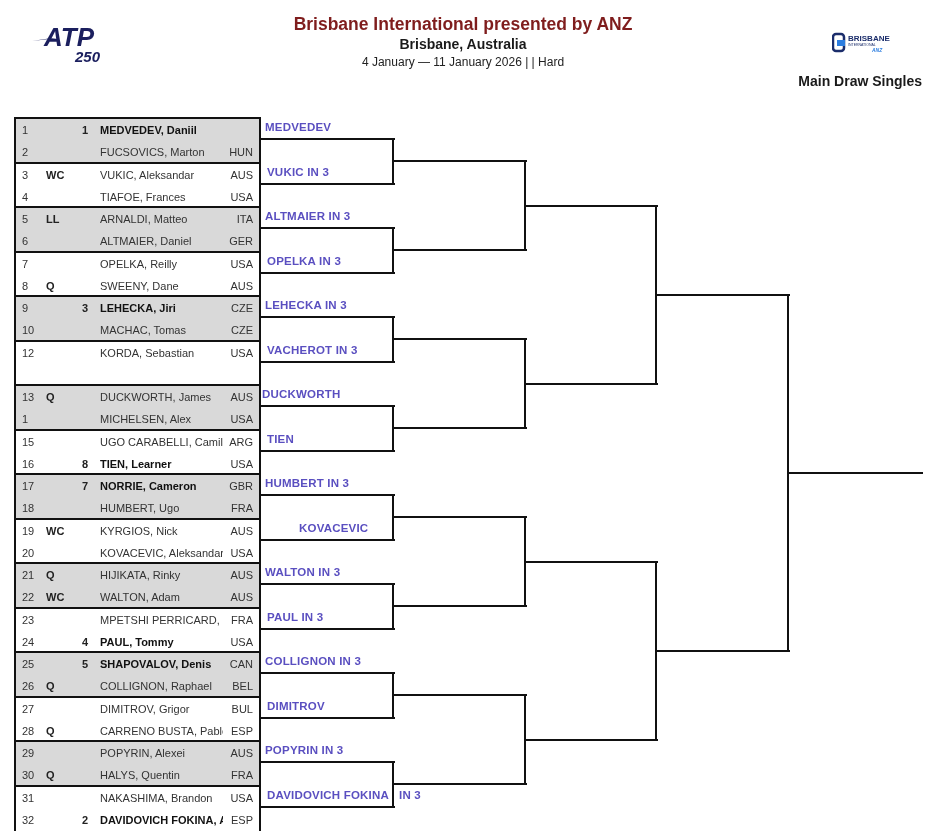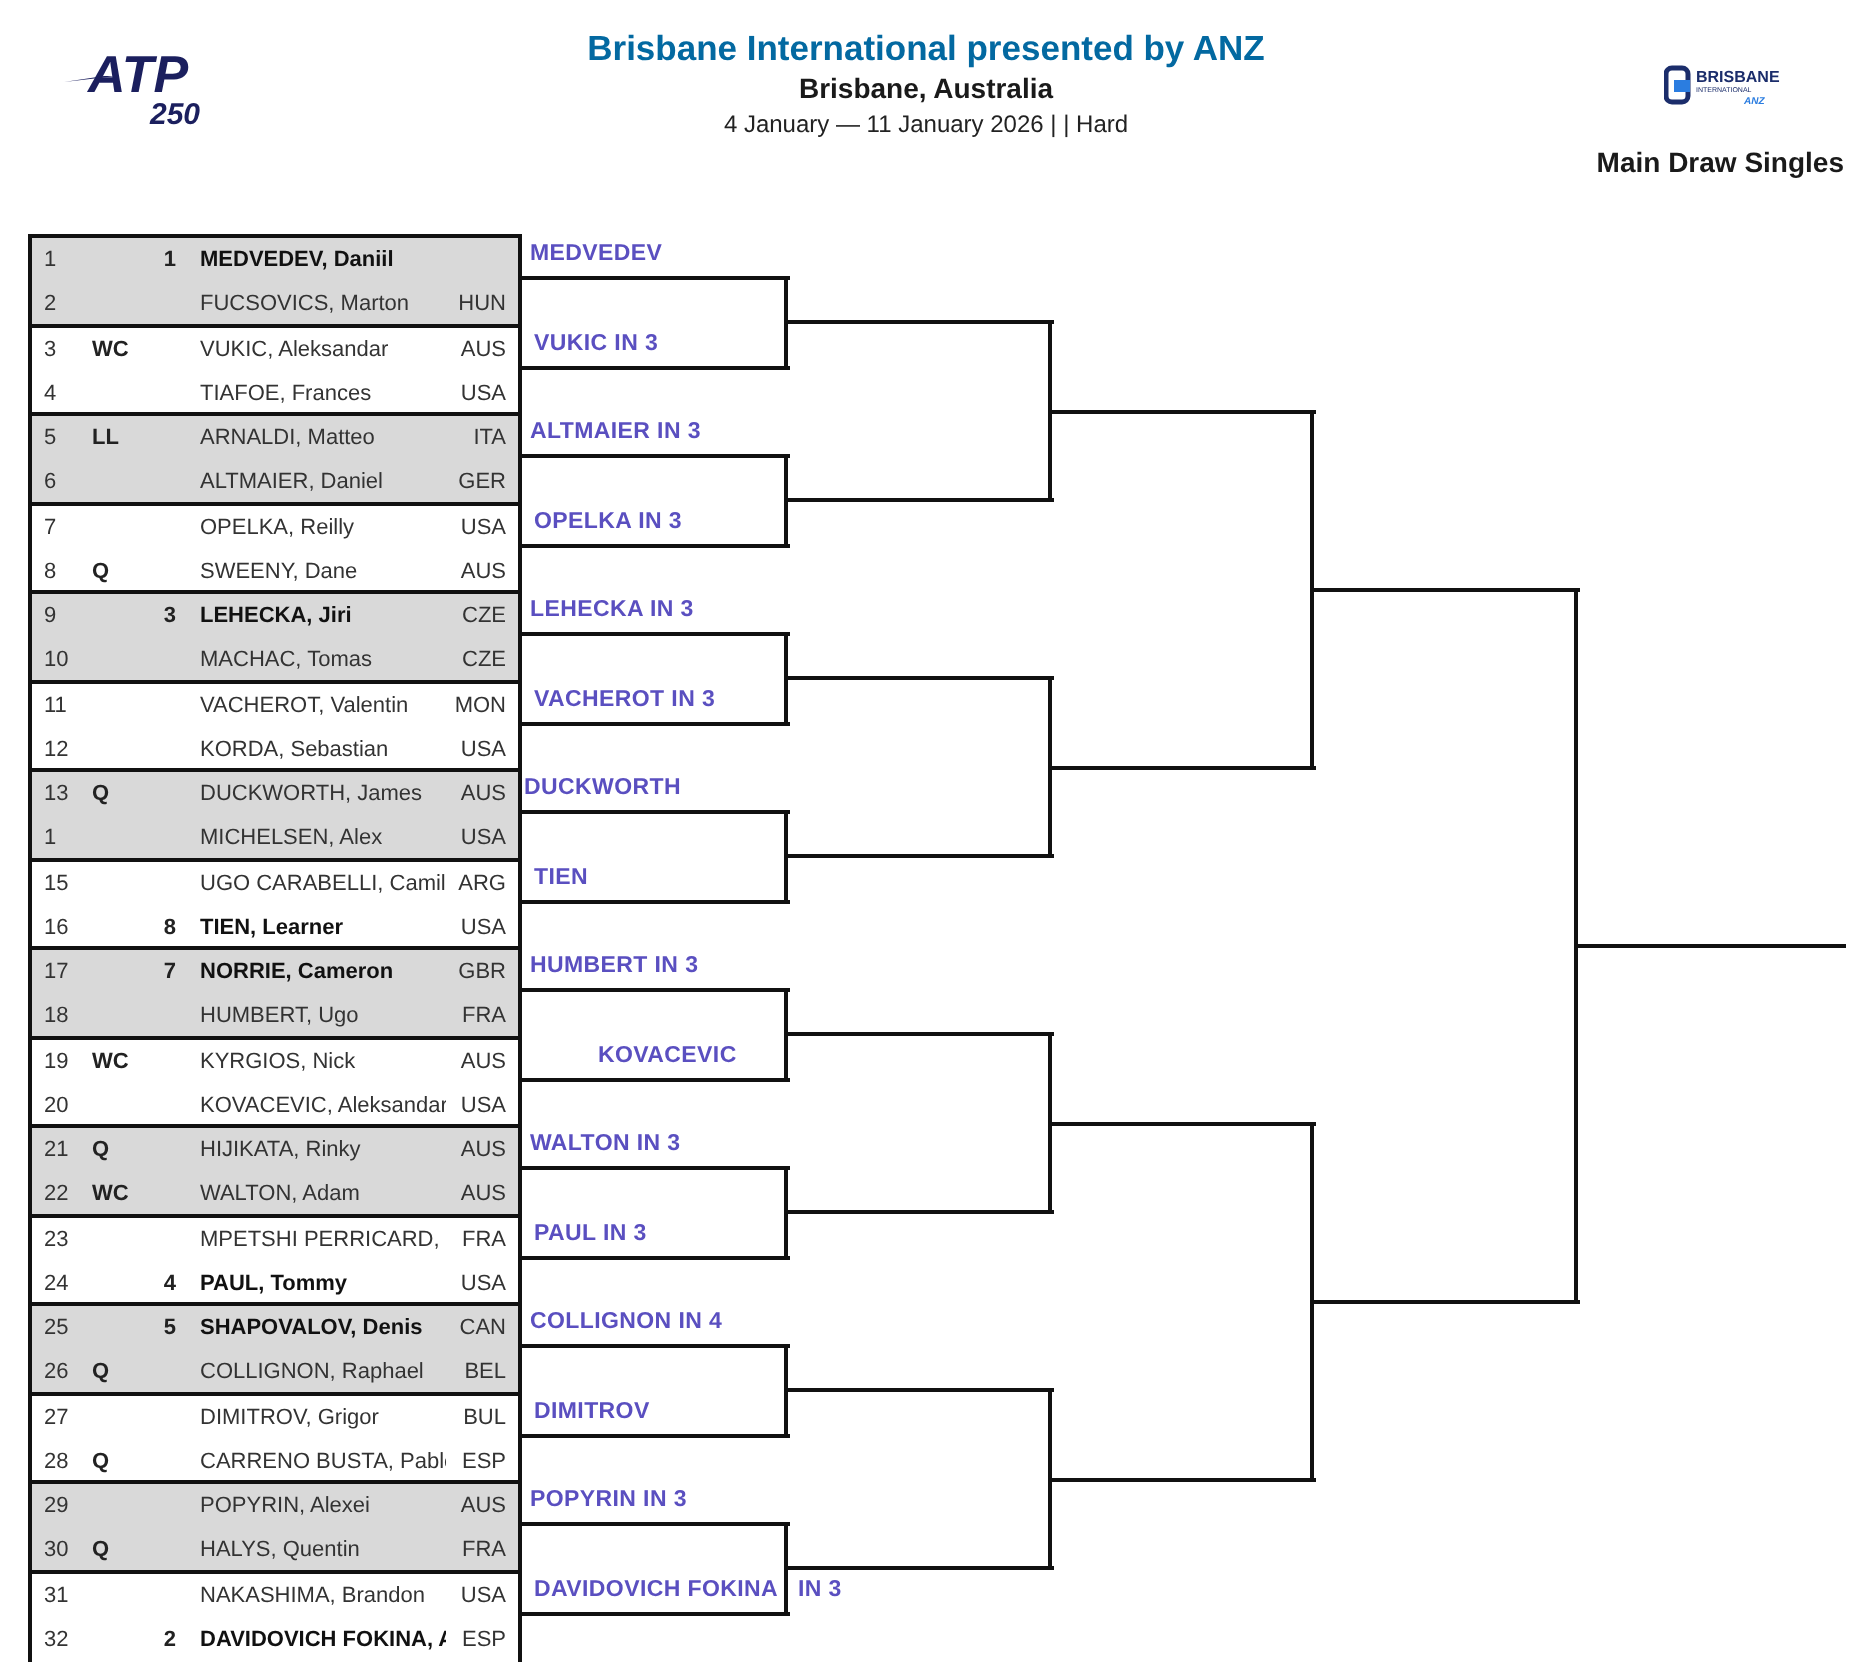--- a/index.html
+++ b/index.html
@@ -1,19 +1,19 @@
 <!DOCTYPE html>
 <html><head>
 <meta charset="utf-8">
 <style>
   html, body { margin: 0; padding: 0; background: #ffffff; }
   body { width: 926px; height: 831px; position: relative; overflow: hidden; font-family: "Liberation Sans", sans-serif; color: #222; }
   .logo-atp { position: absolute; left: 28px; top: 20px; width: 90px; height: 45px; }
   .header { position: absolute; left: 0; width: 926px; text-align: center; }
-  .title { top: 14px; font-size: 17.5px; font-weight: bold; color: #0369a1; }
+  .title { top: 14px; font-size: 17.5px; font-weight: bold; color: #7f1d1d; }
   .subtitle { top: 36px; font-size: 14px; font-weight: bold; color: #1a1a1a; }
   .dates { top: 55px; font-size: 12px; color: #222; }
   .logo-bris { position: absolute; left: 832px; top: 32px; width: 75px; height: 22px; }
   .draw-type { position: absolute; right: 4px; top: 73px; font-size: 14px; font-weight: bold; color: #1a1a1a; }
 
   .draw-table { position: absolute; left: 14px; top: 117px; width: 247px; border: 2px solid #111; box-sizing: border-box; }
   .pair { height: 44.5px; box-sizing: border-box; border-bottom: 2px solid #111; }
   .pair:last-child { border-bottom: none; }
   .pair.gray { background: #d9d9d9; }
   .prow { height: 22px; display: flex; align-items: center; font-size: 11px; color: #333; }
@@ -130,27 +130,20 @@
       </div>
       <div class="prow">
         <span class="c-num">10</span>
         <span class="c-entry"></span>
         <span class="c-seed"></span>
         <span class="c-name">MACHAC, Tomas</span>
         <span class="c-nat">CZE</span>
       </div>
     </div>
     <div class="pair">
-      <div class="prow">
-        <span class="c-num">11</span>
-        <span class="c-entry"></span>
-        <span class="c-seed"></span>
-        <span class="c-name">VACHEROT, Valentin</span>
-        <span class="c-nat">MON</span>
-      </div>
       <div class="prow">
         <span class="c-num">12</span>
         <span class="c-entry"></span>
         <span class="c-seed"></span>
         <span class="c-name">KORDA, Sebastian</span>
         <span class="c-nat">USA</span>
       </div>
     </div>
     <div class="pair gray">
       <div class="prow">
@@ -333,21 +326,21 @@
     <div class="r1-label" style="left: 267px; top: 432.5px;"><span>TIEN</span></div>
     <div class="line-h" style="left: 261px; width: 134px; top: 494px;"></div>
     <div class="r1-label" style="left: 265px; top: 477px;"><span>HUMBERT IN 3</span></div>
     <div class="line-h" style="left: 261px; width: 134px; top: 538.5px;"></div>
     <div class="r1-label" style="left: 267px; top: 521.5px; margin-left: 32px;"><span>KOVACEVIC</span></div>
     <div class="line-h" style="left: 261px; width: 134px; top: 583px;"></div>
     <div class="r1-label" style="left: 265px; top: 566px;"><span>WALTON IN 3</span></div>
     <div class="line-h" style="left: 261px; width: 134px; top: 627.5px;"></div>
     <div class="r1-label" style="left: 267px; top: 610.5px;"><span>PAUL IN 3</span></div>
     <div class="line-h" style="left: 261px; width: 134px; top: 672px;"></div>
-    <div class="r1-label" style="left: 265px; top: 655px;"><span>COLLIGNON IN 4</span></div>
+    <div class="r1-label" style="left: 265px; top: 655px;"><span>COLLIGNON IN 3</span></div>
     <div class="line-h" style="left: 261px; width: 134px; top: 716.5px;"></div>
     <div class="r1-label" style="left: 267px; top: 699.5px;"><span>DIMITROV</span></div>
     <div class="line-h" style="left: 261px; width: 134px; top: 761px;"></div>
     <div class="r1-label" style="left: 265px; top: 744px;"><span>POPYRIN IN 3</span></div>
     <div class="line-h" style="left: 261px; width: 134px; top: 805.5px;"></div>
     <div class="r1-label" style="left: 267px; top: 788.5px;"><span>DAVIDOVICH FOKINA</span><span style="position: absolute; left: 132px;">IN 3</span></div>
     <div class="line-v" style="left: 392px; top: 138px; height: 46.5px;"></div>
     <div class="line-h" style="left: 393px; width: 134px; top: 160.25px;"></div>
     <div class="line-v" style="left: 392px; top: 227px; height: 46.5px;"></div>
     <div class="line-h" style="left: 393px; width: 134px; top: 249.25px;"></div>

